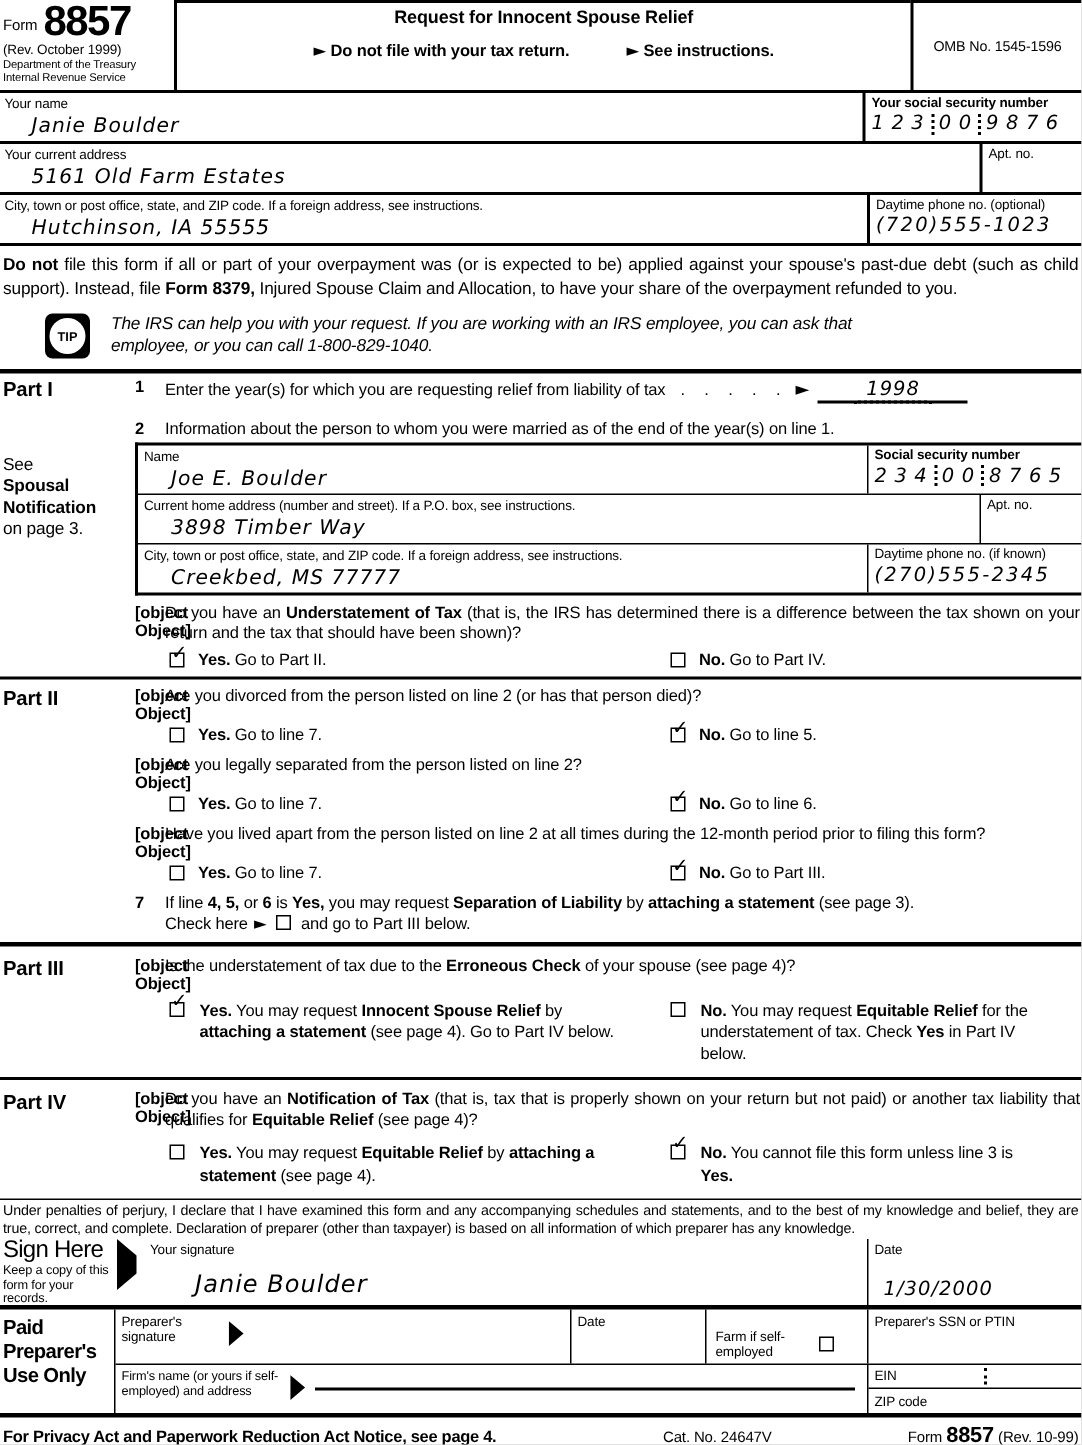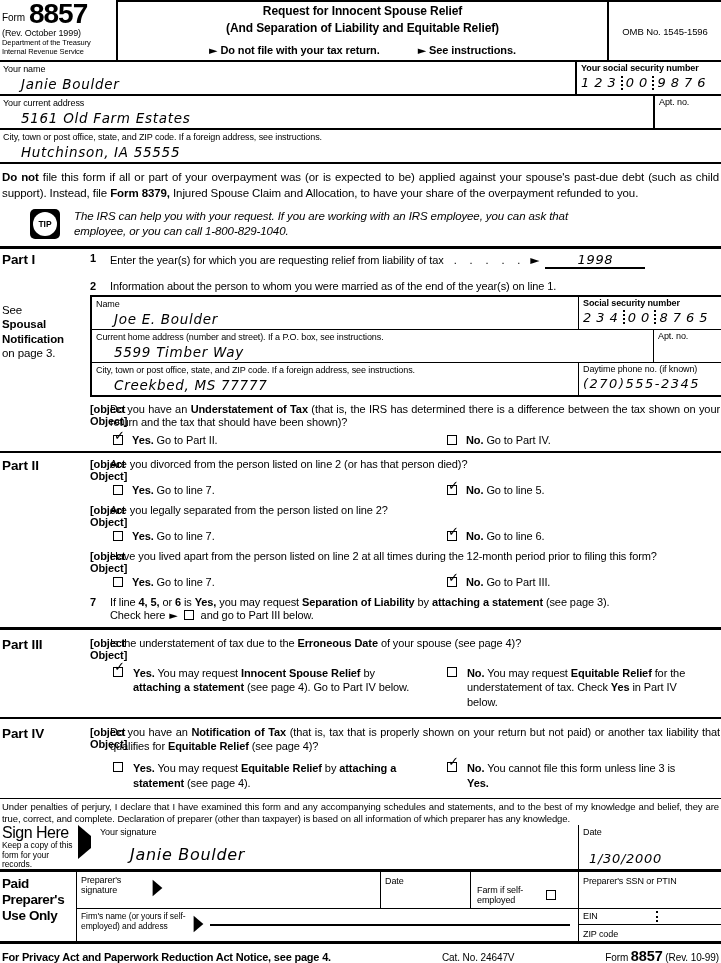--- a/index.html
+++ b/index.html
@@ -144,21 +144,20 @@
       <div class="form-line">
         <span class="form-word">Form</span>
         <span class="form-num">8857</span>
       </div>
       <div class="rev">(Rev. October 1999)</div>
       <div class="agency">Department of the Treasury</div>
       <div class="agency">Internal Revenue Service</div>
     </div>
     <div class="hdr-mid">
       <div class="h-title">Request for Innocent Spouse Relief</div>
-      <div class="h-sub">(And Separation of Liability and Equitable Relief)</div>
       <div class="h-notes">
         <span><span class="arrow">►</span> <span>Do not file with your tax return.</span></span>
         <span><span class="arrow">►</span> <span>See instructions.</span></span>
       </div>
     </div>
     <div class="hdr-right">OMB No. 1545-1596</div>
   </div>
 
   <div class="id-row">
     <div class="id-main">
@@ -182,20 +181,24 @@
       <div class="val hand">5161 Old Farm Estates</div>
     </div>
     <div class="cell-r apt-cell">
       <div class="lab">Apt. no.</div>
     </div>
   </div>
   <div class="id-row">
     <div class="id-main">
       <div class="lab">City, town or post office, state, and ZIP code. If a foreign address, see instructions.</div>
       <div class="val hand">Hutchinson, IA 55555</div>
+    </div>
+    <div class="cell-r phone-cell">
+      <div class="lab">Daytime phone no. (optional)</div>
+      <div class="phone-val hand">(720)555-1023</div>
     </div>
   </div>
 
   <div class="notice">
     <b>Do not</b><span> file this form if all or part of your overpayment was (or is expected to be) applied against your spouse's past-due debt (such as child support). Instead, file </span><b>Form 8379,</b><span> Injured Spouse Claim and Allocation, to have your share of the overpayment refunded to you.</span>
   </div>
 
   <div class="tip-row">
     <span class="tip-icon">
         <span class="tip-circle">TIP</span>
@@ -241,21 +244,21 @@
               <span class="vsep"></span>
               <span>00</span>
               <span class="vsep"></span>
               <span>8765</span>
           </div>
         </div>
       </div>
       <div class="sp-row">
         <div class="sp-main">
           <div class="lab">Current home address (number and street). If a P.O. box, see instructions.</div>
-          <div class="val hand">5599 Timber Way</div>
+          <div class="val hand">3898 Timber Way</div>
         </div>
         <div class="cell-r2 sp-apt">
           <div class="lab">Apt. no.</div>
         </div>
       </div>
       <div class="sp-row">
         <div class="sp-main">
           <div class="lab">City, town or post office, state, and ZIP code. If a foreign address, see instructions.</div>
           <div class="val hand">Creekbed, MS 77777</div>
         </div>
@@ -351,21 +354,21 @@
       <span style="display:block;"><span>Check here</span><span class="arrow l7arrow">►</span><span class="cb inline-cb"></span> <span>and go to Part III below.</span></span>
     </div>
   </div>
 
   <div class="hr3" style="margin-top:4px;"></div>
 
   <div class="line" style="margin-top:4px;">
     <div class="gutter"><span class="part-lab">Part III</span></div>
     <div class="lnum">[object Object]</div>
     <div class="q">
-      <span>Is the understatement of tax due to the </span><b>Erroneous Date</b><span> of your spouse (see page 4)?</span>
+      <span>Is the understatement of tax due to the </span><b>Erroneous Check</b><span> of your spouse (see page 4)?</span>
     </div>
   </div>
   <div class="ansblocks">
     <div class="ansblock">
       <span class="cb">
           <span class="tick">✓</span>
         </span>
       <span class="txt"><b>Yes.</b><span> You may request </span><b>Innocent Spouse Relief</b><span> by </span><b>attaching a statement</b><span> (see page 4). Go to Part IV below.</span></span>
     </div>
     <div class="ansblock right">

